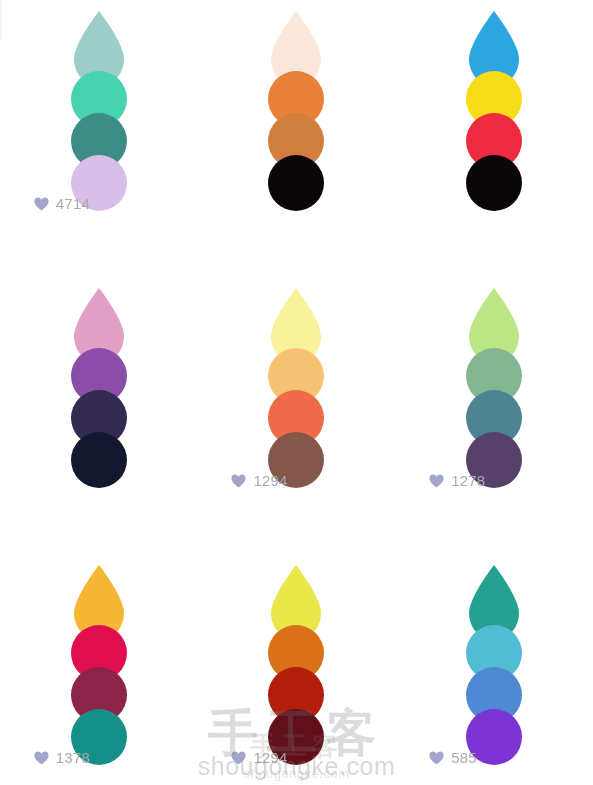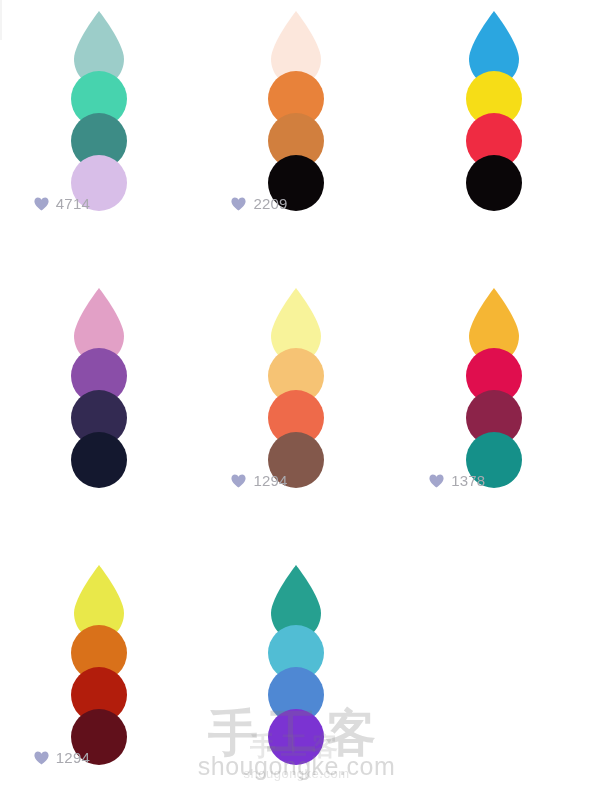--- a/index.html
+++ b/index.html
@@ -163,28 +163,20 @@
         <div class="palette">
           <div class="drop">
             <svg viewBox="0 0 56 78">
               <path d="M28 1 C28 1 53 33 53 49 C53 64 41.8 76 28 76 C14.2 76 3 64 3 49 C3 33 28 1 28 1 Z" fill="#fce7dc"></path>
             </svg>
           </div>
           <div class="blob b1" style="background: rgb(232, 130, 58);"></div>
           <div class="blob b2" style="background: rgb(209, 127, 62);"></div>
           <div class="blob b3" style="background: rgb(10, 6, 8);"></div>
         </div>
-        <div class="meta">
-          <span class="heart-icon">
-            <svg viewBox="0 0 15 14">
-              <path d="M7.5 13.4 C7.5 13.4 0.4 8.6 0.4 4.4 C0.4 1.9 2.1 0.5 3.9 0.5 C5.4 0.5 6.7 1.4 7.5 2.7 C8.3 1.4 9.6 0.5 11.1 0.5 C12.9 0.5 14.6 1.9 14.6 4.4 C14.6 8.6 7.5 13.4 7.5 13.4 Z" fill="#a3a6cc"></path>
-            </svg>
-          </span>
-          <span class="like-count">2209</span>
-        </div>
       </div>
       <div class="cell">
         <div class="palette">
           <div class="drop">
             <svg viewBox="0 0 56 78">
               <path d="M28 1 C28 1 53 33 53 49 C53 64 41.8 76 28 76 C14.2 76 3 64 3 49 C3 33 28 1 28 1 Z" fill="#2ba6e0"></path>
             </svg>
           </div>
           <div class="blob b1" style="background: rgb(246, 221, 23);"></div>
           <div class="blob b2" style="background: rgb(239, 43, 66);"></div>
@@ -220,20 +212,40 @@
               <path d="M7.5 13.4 C7.5 13.4 0.4 8.6 0.4 4.4 C0.4 1.9 2.1 0.5 3.9 0.5 C5.4 0.5 6.7 1.4 7.5 2.7 C8.3 1.4 9.6 0.5 11.1 0.5 C12.9 0.5 14.6 1.9 14.6 4.4 C14.6 8.6 7.5 13.4 7.5 13.4 Z" fill="#a3a6cc"></path>
             </svg>
           </span>
           <span class="like-count">1294</span>
         </div>
       </div>
       <div class="cell">
         <div class="palette">
           <div class="drop">
             <svg viewBox="0 0 56 78">
+              <path d="M28 1 C28 1 53 33 53 49 C53 64 41.8 76 28 76 C14.2 76 3 64 3 49 C3 33 28 1 28 1 Z" fill="#bce584"></path>
+            </svg>
+          </div>
+          <div class="blob b1" style="background: rgb(132, 182, 147);"></div>
+          <div class="blob b2" style="background: rgb(76, 132, 145);"></div>
+          <div class="blob b3" style="background: rgb(87, 64, 106);"></div>
+        </div>
+        <div class="meta">
+          <span class="heart-icon">
+            <svg viewBox="0 0 15 14">
+              <path d="M7.5 13.4 C7.5 13.4 0.4 8.6 0.4 4.4 C0.4 1.9 2.1 0.5 3.9 0.5 C5.4 0.5 6.7 1.4 7.5 2.7 C8.3 1.4 9.6 0.5 11.1 0.5 C12.9 0.5 14.6 1.9 14.6 4.4 C14.6 8.6 7.5 13.4 7.5 13.4 Z" fill="#a3a6cc"></path>
+            </svg>
+          </span>
+          <span class="like-count">1278</span>
+        </div>
+      </div>
+      <div class="cell">
+        <div class="palette">
+          <div class="drop">
+            <svg viewBox="0 0 56 78">
               <path d="M28 1 C28 1 53 33 53 49 C53 64 41.8 76 28 76 C14.2 76 3 64 3 49 C3 33 28 1 28 1 Z" fill="#f5b634"></path>
             </svg>
           </div>
           <div class="blob b1" style="background: rgb(224, 14, 78);"></div>
           <div class="blob b2" style="background: rgb(140, 35, 73);"></div>
           <div class="blob b3" style="background: rgb(21, 144, 137);"></div>
         </div>
         <div class="meta">
           <span class="heart-icon">
             <svg viewBox="0 0 15 14">
@@ -266,20 +278,28 @@
       <div class="cell">
         <div class="palette">
           <div class="drop">
             <svg viewBox="0 0 56 78">
               <path d="M28 1 C28 1 53 33 53 49 C53 64 41.8 76 28 76 C14.2 76 3 64 3 49 C3 33 28 1 28 1 Z" fill="#26a090"></path>
             </svg>
           </div>
           <div class="blob b1" style="background: rgb(81, 189, 212);"></div>
           <div class="blob b2" style="background: rgb(79, 136, 211);"></div>
           <div class="blob b3" style="background: rgb(123, 51, 210);"></div>
+        </div>
+        <div class="meta">
+          <span class="heart-icon">
+            <svg viewBox="0 0 15 14">
+              <path d="M7.5 13.4 C7.5 13.4 0.4 8.6 0.4 4.4 C0.4 1.9 2.1 0.5 3.9 0.5 C5.4 0.5 6.7 1.4 7.5 2.7 C8.3 1.4 9.6 0.5 11.1 0.5 C12.9 0.5 14.6 1.9 14.6 4.4 C14.6 8.6 7.5 13.4 7.5 13.4 Z" fill="#a3a6cc"></path>
+            </svg>
+          </span>
+          <span class="like-count">585</span>
         </div>
       </div>
     </div>
 
   <div class="watermark">
     <div class="wm-cjk">手工客</div>
     <div class="wm-cjk small">手工客</div>
     <div class="wm-url">shougongke.com</div>
     <div class="wm-url small">shougongke.com</div>
   </div>

